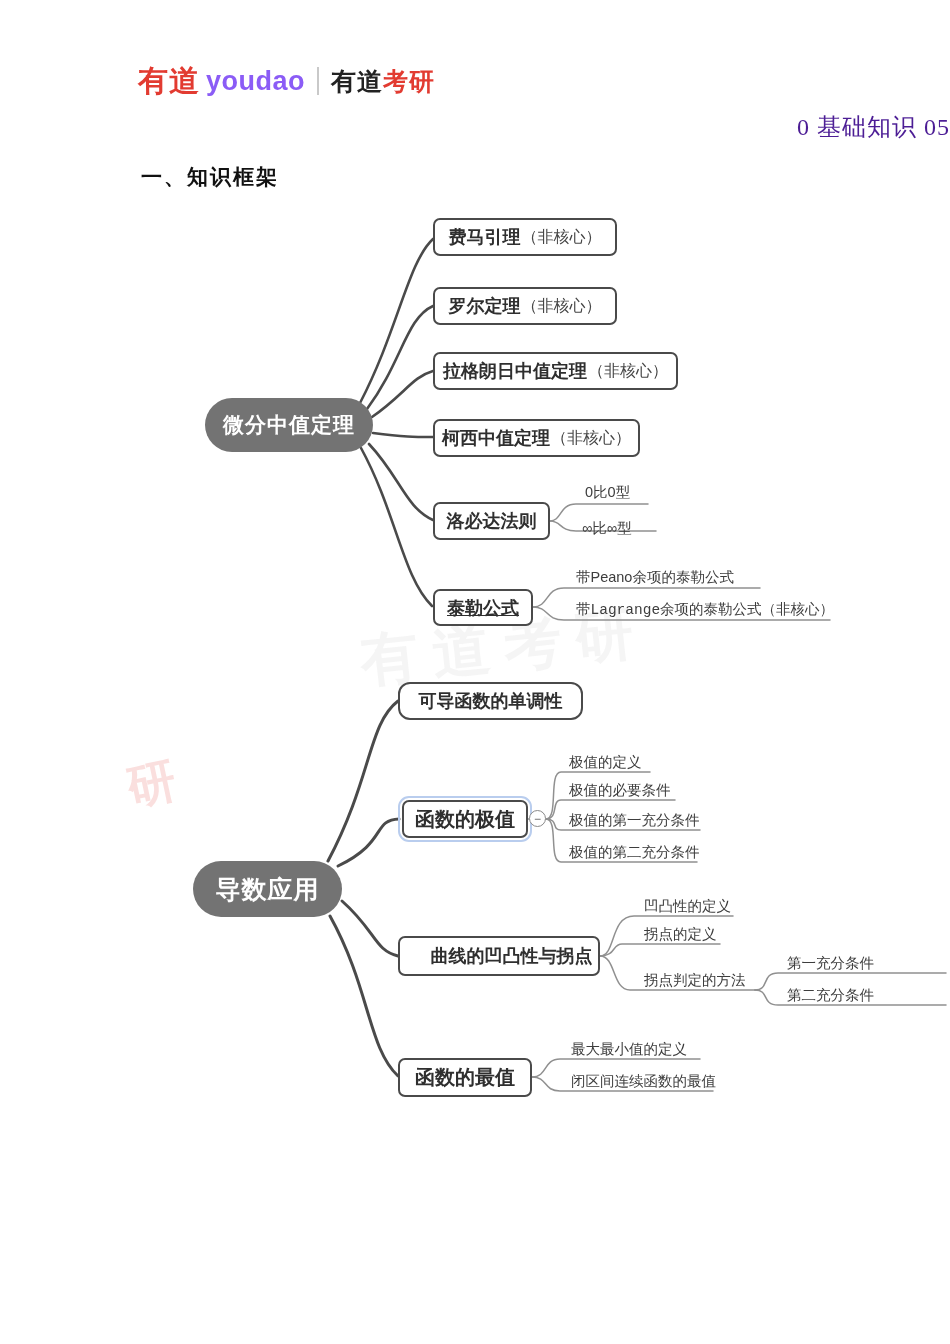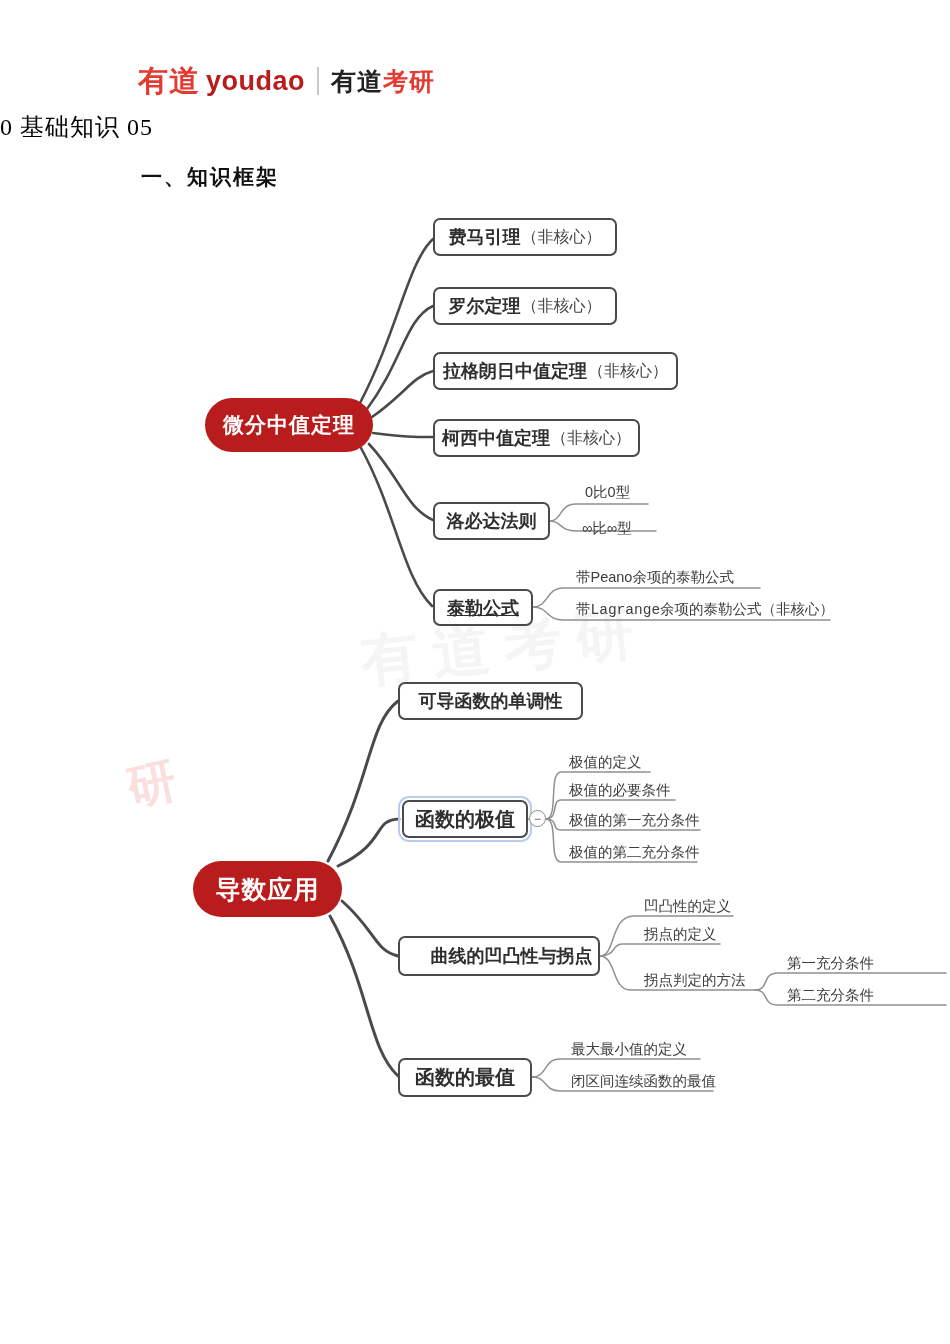--- a/index.html
+++ b/index.html
@@ -2,38 +2,38 @@
 <html><head>
 <meta charset="utf-8">
 <style>
   html,body{margin:0;padding:0;background:#ffffff;}
   .page{position:relative;width:950px;height:1344px;background:#ffffff;overflow:hidden;
         font-family:"Liberation Sans","DejaVu Sans",sans-serif;}
 
   
   .logo{position:absolute;left:138px;top:62px;display:flex;align-items:center;height:38px;}
   .logo .cn-red{color:#e23b31;font-size:30px;font-weight:800;letter-spacing:1px;}
-  .logo .en{color:#b91c1c;font-size:27px;font-weight:700;margin-left:6px;letter-spacing:0.5px;}
+  .logo .en{color:#8b5cf6;font-size:27px;font-weight:700;margin-left:6px;letter-spacing:0.5px;}
   .logo .divider{width:2px;height:28px;background:#c9c9c9;margin:0 12px;}
   .logo .sub-dark{color:#222222;font-size:25px;font-weight:800;letter-spacing:1px;}
   .logo .sub-red{color:#e23b31;font-size:25px;font-weight:800;letter-spacing:1px;}
 
   
-  .doc-title{position:absolute;left:0;right:0;top:111px;text-align:left;
+  .doc-title{position:absolute;left:0;right:0;top:111px;text-align:right;
              font-family:"Liberation Serif","DejaVu Serif",serif;
-             font-size:24px;color:#000000;letter-spacing:1px;}
+             font-size:24px;color:#4c1d95;letter-spacing:1px;}
   .section-heading{position:absolute;left:141px;top:163px;font-size:21px;font-weight:600;
                    color:#111;letter-spacing:2px;}
 
   
   .wires{position:absolute;left:0;top:0;z-index:1;pointer-events:none;}
 
   
   .mroot{position:absolute;z-index:2;display:flex;align-items:center;justify-content:center;
-         background:#b91c1c;color:#ffffff;font-weight:bold;border-radius:28px;white-space:nowrap;}
+         background:#737373;color:#ffffff;font-weight:bold;border-radius:28px;white-space:nowrap;}
   .mroot.r1{left:205px;top:398px;width:168px;height:54px;font-size:21px;letter-spacing:1px;}
   .mroot.r2{left:193px;top:861px;width:149px;height:56px;font-size:25px;letter-spacing:1px;}
 
   
   .mnode{position:absolute;z-index:2;display:flex;align-items:center;justify-content:center;
          background:#ffffff;border:2px solid #4a4a4a;border-radius:7px;
          font-weight:bold;color:#2f2f2f;font-size:18px;white-space:nowrap;box-sizing:border-box;}
   .mnode .note{font-weight:400;font-size:16px;color:#454545;margin-left:1px;}
   .mnode.selected{outline:2px solid #b9cdee;outline-offset:2px;}
 
@@ -137,21 +137,21 @@
     <span>泰勒公式</span>
   </div>
 
   <div class="mleaf" style="left:585px;top:483px;">0比0型</div>
   <div class="mleaf" style="left:582px;top:511px;margin-top:8px;">∞比∞型</div>
   <div class="mleaf" style="left:576px;top:568px;">带Peano余项的泰勒公式</div>
   <div class="mleaf" style="left:576px;top:600px;font-family:Liberation Mono, monospace;">带Lagrange余项的泰勒公式（非核心）</div>
 
   <div class="mroot r2">导数应用</div>
 
-  <div class="mnode" style="left:398px;top:682px;width:185px;height:38px;">
+  <div class="mnode" style="left:398px;top:682px;width:185px;height:38px;border-radius:12px;">
     <span>可导函数的单调性</span>
   </div>
   <div class="mnode selected" style="left:402px;top:800px;width:126px;height:38px;font-size:20px;">
     <span>函数的极值</span>
   </div>
   <div class="toggle">−</div>
   <div class="mnode" style="left:398px;top:936px;width:202px;height:40px;padding-left:25px;">
     <span>曲线的凹凸性与拐点</span>
   </div>
   <div class="mnode" style="left:398px;top:1058px;width:134px;height:39px;font-size:20px;">

